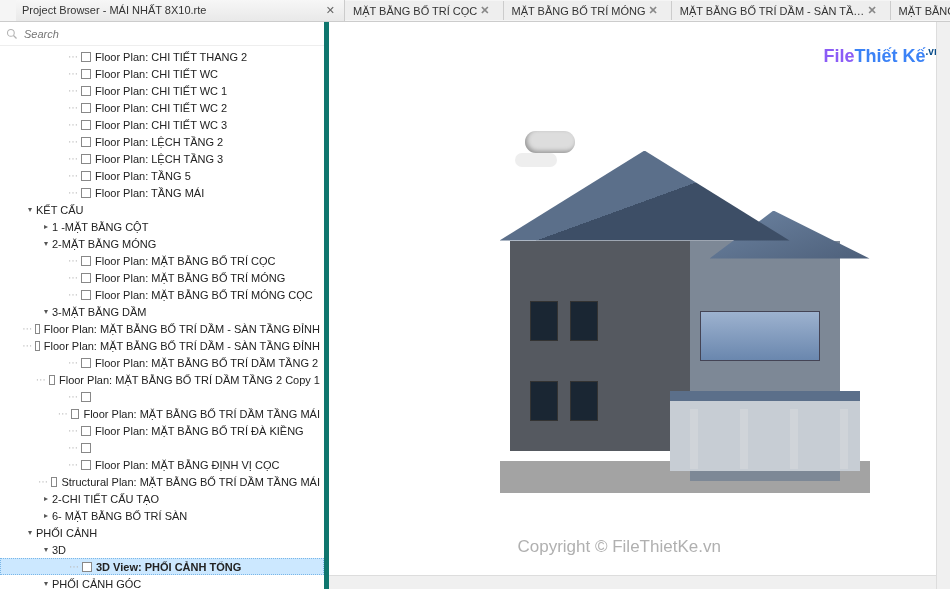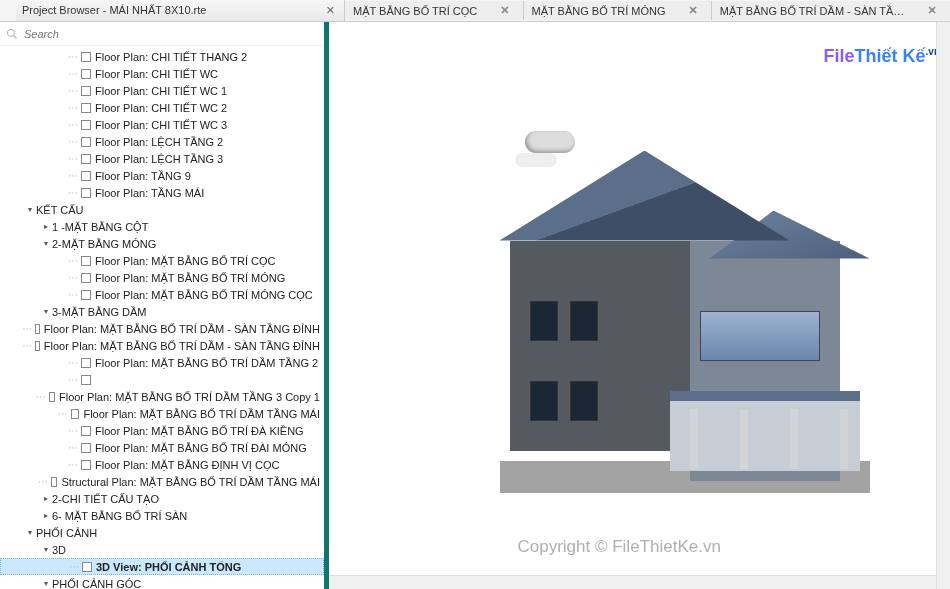--- a/index.html
+++ b/index.html
@@ -20,21 +20,21 @@
       display: flex;
       align-items: center;
       overflow: hidden;
       white-space: nowrap;
     }
     .tab {
       padding: 3px 10px 3px 8px;
       border-right: 1px solid #ccc;
       display: inline-flex;
       align-items: center;
-      gap: 20px;
+      gap: 0;
       font-size: 11px;
       color: #333;
       background: #eee;
       cursor: default;
     }
     .tab .x { color: #888; font-weight: bold; padding: 0 3px; cursor: pointer; }
     .main {
       flex: 1;
       display: flex;
       overflow: hidden;
@@ -302,21 +302,21 @@
           <span class="exp"></span>
           <span class="dotline">⋯</span>
           <span class="chk"></span>
           <span class="label">Floor Plan: LỆCH TẦNG 3</span>
         </div>
         <div class="node">
           <span class="indent" style="width: 56px;"></span>
           <span class="exp"></span>
           <span class="dotline">⋯</span>
           <span class="chk"></span>
-          <span class="label">Floor Plan: TẦNG 9</span>
+          <span class="label">Floor Plan: TẦNG 5</span>
         </div>
         <div class="node">
           <span class="indent" style="width: 56px;"></span>
           <span class="exp"></span>
           <span class="dotline">⋯</span>
           <span class="chk"></span>
           <span class="label">Floor Plan: TẦNG MÁI</span>
         </div>
         <div class="node">
           <span class="indent" style="width: 24px;"></span>
@@ -378,48 +378,47 @@
           <span class="exp"></span>
           <span class="dotline">⋯</span>
           <span class="chk"></span>
           <span class="label">Floor Plan: MẶT BẰNG BỐ TRÍ DẦM TẦNG 2</span>
         </div>
         <div class="node">
           <span class="indent" style="width: 56px;"></span>
           <span class="exp"></span>
           <span class="dotline">⋯</span>
           <span class="chk"></span>
-        </div>
-        <div class="node">
-          <span class="indent" style="width: 56px;"></span>
-          <span class="exp"></span>
-          <span class="dotline">⋯</span>
-          <span class="chk"></span>
-          <span class="label">Floor Plan: MẶT BẰNG BỐ TRÍ DẦM TẦNG 3 Copy 1</span>
+          <span class="label">Floor Plan: MẶT BẰNG BỐ TRÍ DẦM TẦNG 2 Copy 1</span>
+        </div>
+        <div class="node">
+          <span class="indent" style="width: 56px;"></span>
+          <span class="exp"></span>
+          <span class="dotline">⋯</span>
+          <span class="chk"></span>
         </div>
         <div class="node">
           <span class="indent" style="width: 56px;"></span>
           <span class="exp"></span>
           <span class="dotline">⋯</span>
           <span class="chk"></span>
           <span class="label">Floor Plan: MẶT BẰNG BỐ TRÍ DẦM TẦNG MÁI</span>
         </div>
         <div class="node">
           <span class="indent" style="width: 56px;"></span>
           <span class="exp"></span>
           <span class="dotline">⋯</span>
           <span class="chk"></span>
           <span class="label">Floor Plan: MẶT BẰNG BỐ TRÍ ĐÀ KIỀNG</span>
         </div>
         <div class="node">
           <span class="indent" style="width: 56px;"></span>
           <span class="exp"></span>
           <span class="dotline">⋯</span>
           <span class="chk"></span>
-          <span class="label">Floor Plan: MẶT BẰNG BỐ TRÍ ĐÀI MÓNG</span>
         </div>
         <div class="node">
           <span class="indent" style="width: 56px;"></span>
           <span class="exp"></span>
           <span class="dotline">⋯</span>
           <span class="chk"></span>
           <span class="label">Floor Plan: MẶT BẰNG ĐỊNH VỊ CỌC</span>
         </div>
         <div class="node">
           <span class="indent" style="width: 56px;"></span>

